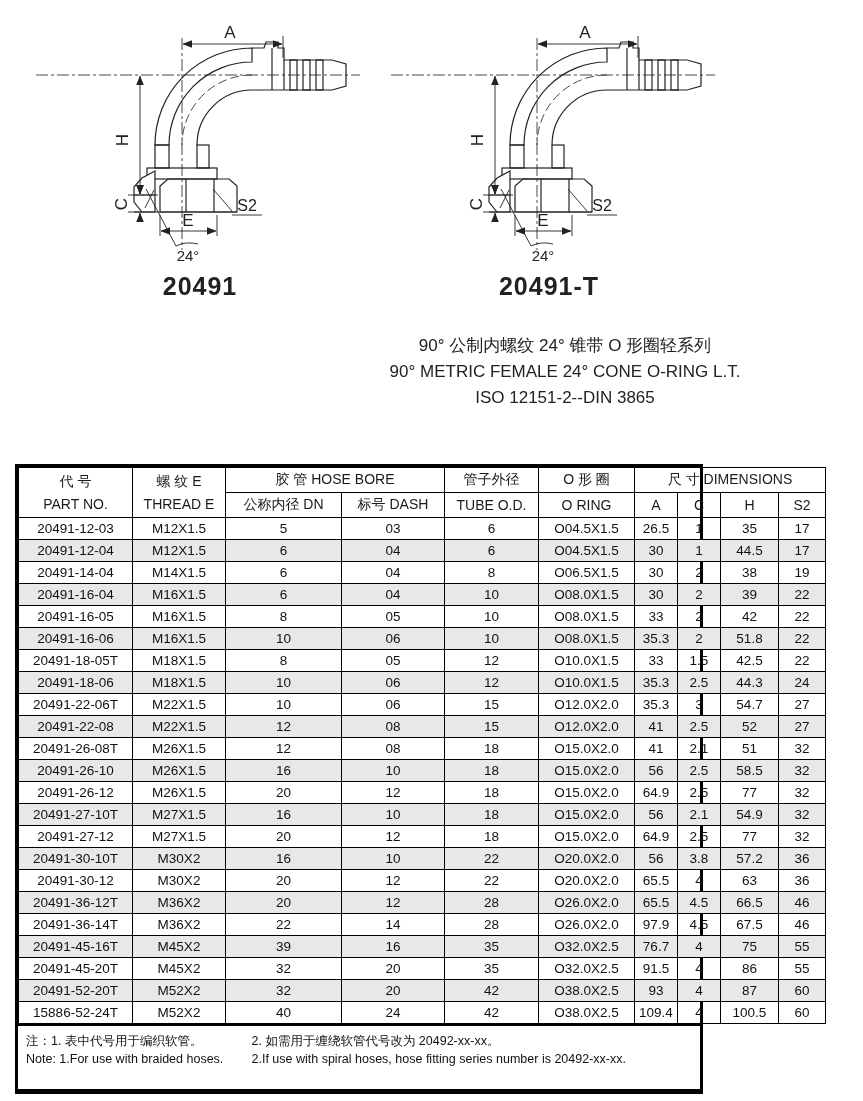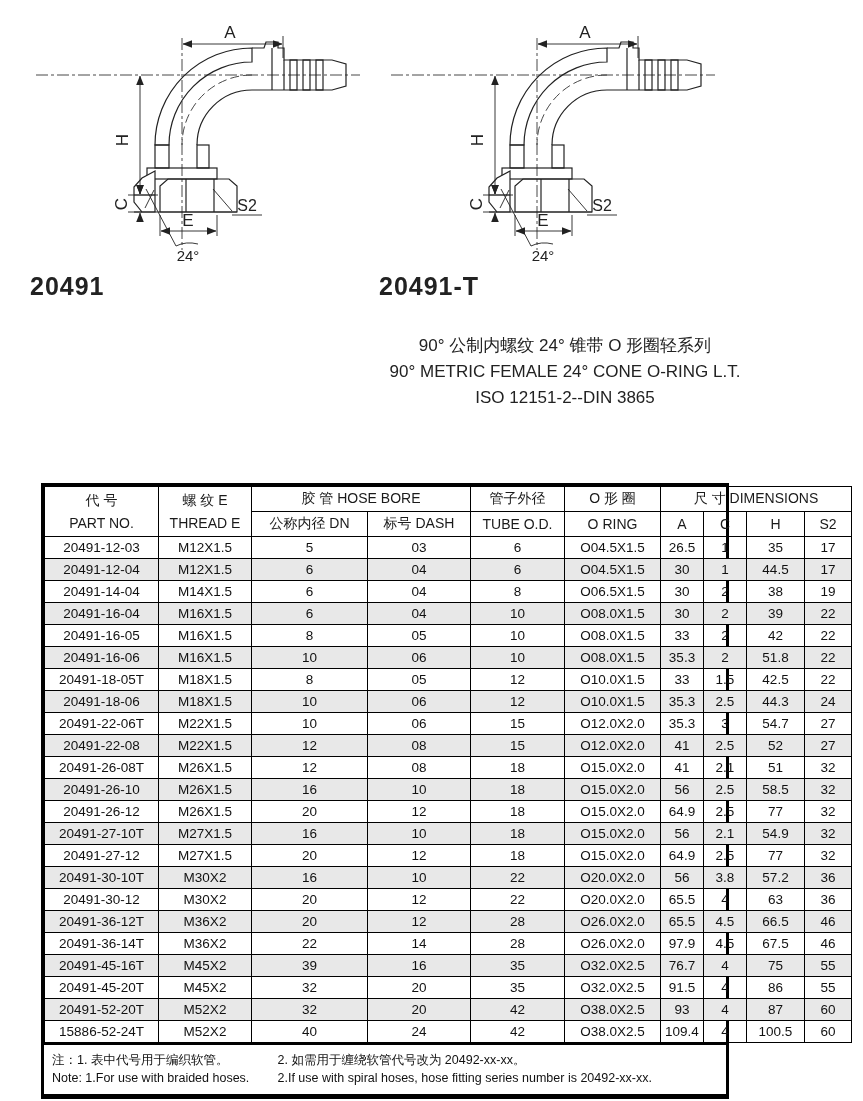--- a/index.html
+++ b/index.html
@@ -5,35 +5,35 @@
   html,body { margin:0; padding:0; background:#fff; }
   .canvas {
     position:relative; width:863px; height:1101px; margin:0 auto;
     background:#fff; overflow:hidden;
     font-family:"Liberation Sans","DejaVu Sans",sans-serif;
     color:#1a1a1a;
   }
   .drawing { position:absolute; width:340px; height:262px; }
   .d1 { left:30px; top:8px; }
   .d2 { left:385px; top:8px; }
-  .part-label { position:absolute; width:340px; top:272px; 
+  .part-label { position:absolute; width:340px; top:272px; text-align:center;
     font-size:25px; font-weight:bold; letter-spacing:1px; color:#222; }
   .pl1 { left:30px; } .pl2 { left:379px; }
   .title-block { position:absolute; left:215px; top:333px; width:700px;
     text-align:center; font-size:17px; line-height:26px; color:#222; }
-  .table-wrap { position:absolute; left:41px; top:464px; width:688px;
-    border:3px solid #000; border-bottom-width:5px; background:#fff; box-sizing:border-box;margin-top:19px; }
+  .table-wrap { position:absolute; left:15px; top:464px; width:688px;
+    border:3px solid #000; border-bottom-width:5px; background:#fff; box-sizing:border-box; }
   table { width:100%; border-collapse:collapse; table-layout:fixed; }
   th,td { border:1.5px solid #000; padding:0; text-align:center; vertical-align:middle;
     font-weight:normal; overflow:hidden; white-space:nowrap; }
   thead th { font-size:14px; height:24px; }
   thead th span { display:block; line-height:23px; }
   tbody td { font-size:13.5px; height:21px; color:#111; }
   tbody tr.alt td { background:#e8e8e8; }
-  .note { border-top:2px solid #000; padding:6px 8px 7px 8px; font-size:12.5px;
+  .note { border-top:2px solid #000; padding:6px 8px 21px 8px; font-size:12.5px;
     line-height:18px; color:#111; }
   .note .n1 { display:inline-block; width:222px; }
   svg .ln { stroke:#222; stroke-width:1.2; fill:none; }
   svg .thin { stroke:#222; stroke-width:0.9; fill:none; }
   svg .cl { stroke:#333; stroke-width:0.9; fill:none; stroke-dasharray:12 3 3 3; }
   svg .dash { stroke:#333; stroke-width:0.9; fill:none; stroke-dasharray:9 4; }
   svg text { fill:#222; font-family:"Liberation Sans","DejaVu Sans",sans-serif; }
 </style>
 </head>
 <body>

